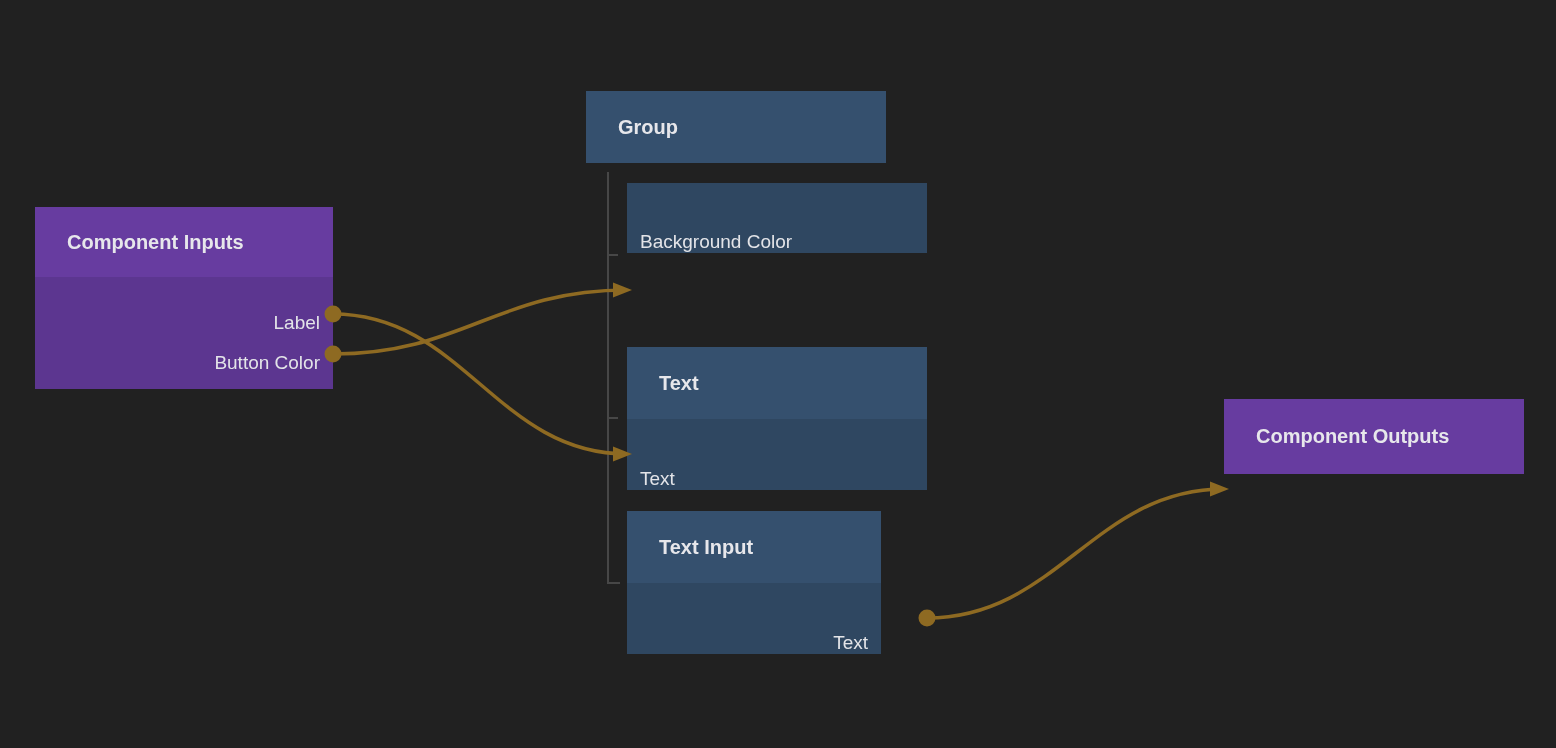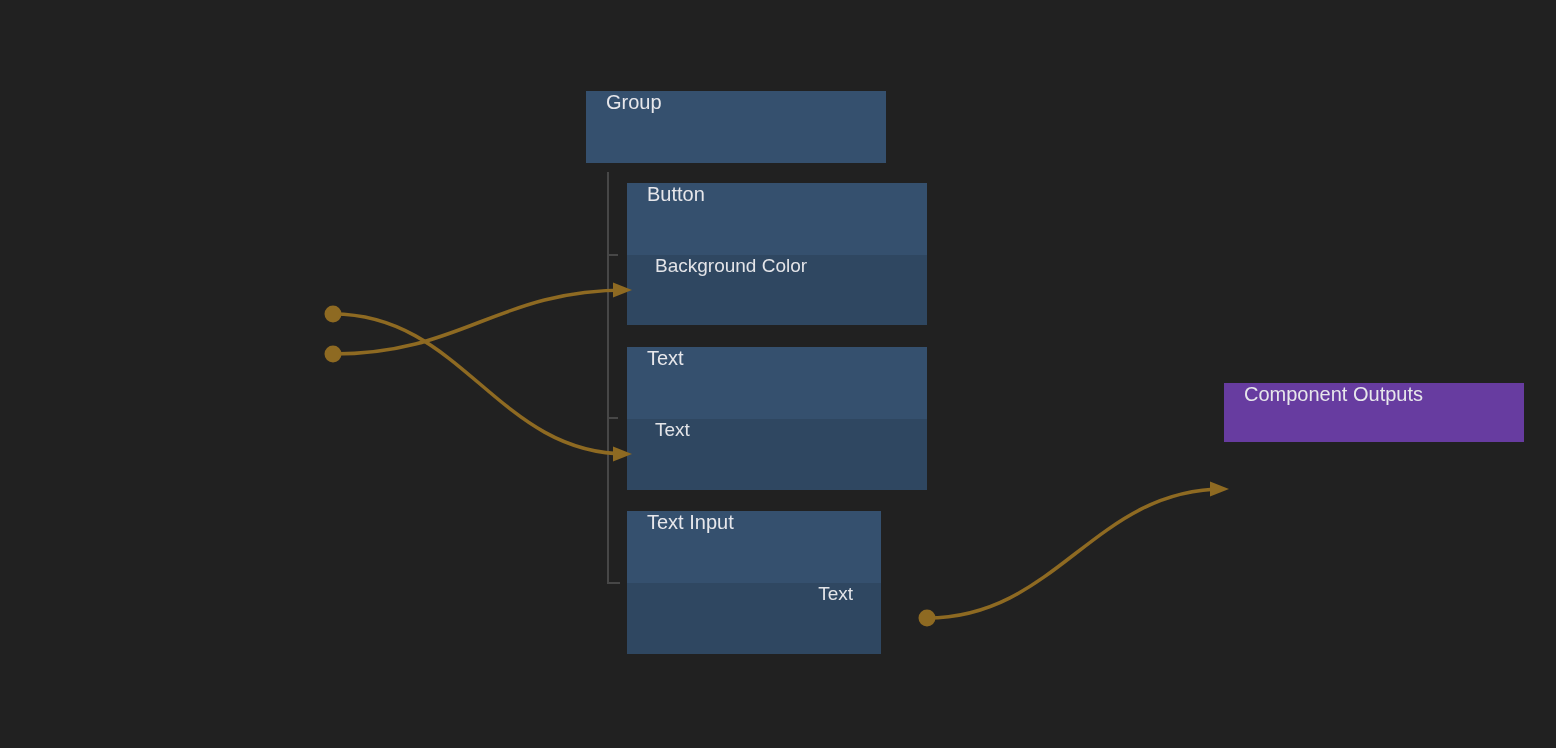--- a/index.html
+++ b/index.html
@@ -3,32 +3,33 @@
 <meta charset="utf-8">
 <style>
   html,body{margin:0;padding:0;background:#212121;}
   .stage{
     position:relative;width:1556px;height:748px;overflow:hidden;
     background:var(--canvas-bg,#212121);
     font-family:"Liberation Sans","DejaVu Sans",sans-serif;
   }
   .node{position:absolute;}
   .node-header{
-    display:flex;
-    padding:0 20px;font-size:20px;color:#E7E7EB;
+    display:flex;align-items:center;
+    padding:0 32px;font-size:20px;color:#E7E7EB;
     box-sizing:border-box;
+    font-weight:bold;
   }
   .purple .node-header{background:var(--purple-header,#673CA0);}
   .purple .node-body{background:var(--purple-body,#5C3690);}
   .blue .node-header{background:var(--blue-header,#35506E);}
   .blue .node-body{background:var(--blue-body,#2F4761);}
   .node-body{box-sizing:border-box;}
   .node-row{
-    display:flex;align-items:flex-start;
-    padding:0 28px;font-size:19px;color:#E3E4E8;
+    display:flex;align-items:flex-end;
+    padding:0 13px;font-size:19px;color:#E3E4E8;
     box-sizing:border-box;
   }
   .node-row.right{justify-content:flex-end;}
 
   
   #node-component-inputs{left:35px;top:207px;width:298px;}
   #node-component-inputs .node-header{height:70px;}
   #node-component-inputs .node-body{height:112px;padding-top:17px;}
   #node-component-inputs .node-row{height:40px;}
 
@@ -41,46 +42,56 @@
 
   #node-text{left:627px;top:347px;width:300px;}
   #node-text .node-header{height:72px;}
   #node-text .node-row{height:71px;}
 
   #node-text-input{left:627px;top:511px;width:254px;}
   #node-text-input .node-header{height:72px;}
   #node-text-input .node-row{height:71px;}
 
   #node-component-outputs{left:1224px;top:383px;width:300px;}
-  #node-component-outputs .node-header{height:59px;}
+  #node-component-outputs .node-header{height:75px;margin-top:16px;}
   #node-component-outputs .node-row{height:71px;}
 
   
   .wires{position:absolute;left:0;top:0;pointer-events:none;}
   .wire{stroke:var(--wire,#8E6A22);stroke-width:3.5;fill:none;pointer-events:stroke;}
   .port-dot{fill:var(--wire,#8E6A22);pointer-events:all;}
   .arrow-head{fill:var(--wire,#8E6A22);}
   .tree{stroke:var(--tree-line,#474747);stroke-width:2;fill:none;}
 </style>
 </head>
 <body>
 
 <div class="stage">
 
+  <div class="node purple" id="node-component-inputs">
+    <div class="node-header">
+      <span>Component Inputs</span>
+    </div>
+    <div class="node-body">
+      <div class="node-row right">
+        <span>Label</span>
+      </div>
+      <div class="node-row right">
+        <span>Button Color</span>
+      </div>
+    </div>
+  </div>
 
   <div class="node blue" id="node-group">
     <div class="node-header">
       <span>Group</span>
     </div>
   </div>
 
   <div class="node blue" id="node-button">
-    <div class="node-header">
-      <span>Button</span>
-    </div>
     <div class="node-body">
       <div class="node-row">
         <span>Background Color</span>
       </div>
     </div>
   </div>
 
   <div class="node blue" id="node-text">
     <div class="node-header">
       <span>Text</span>

